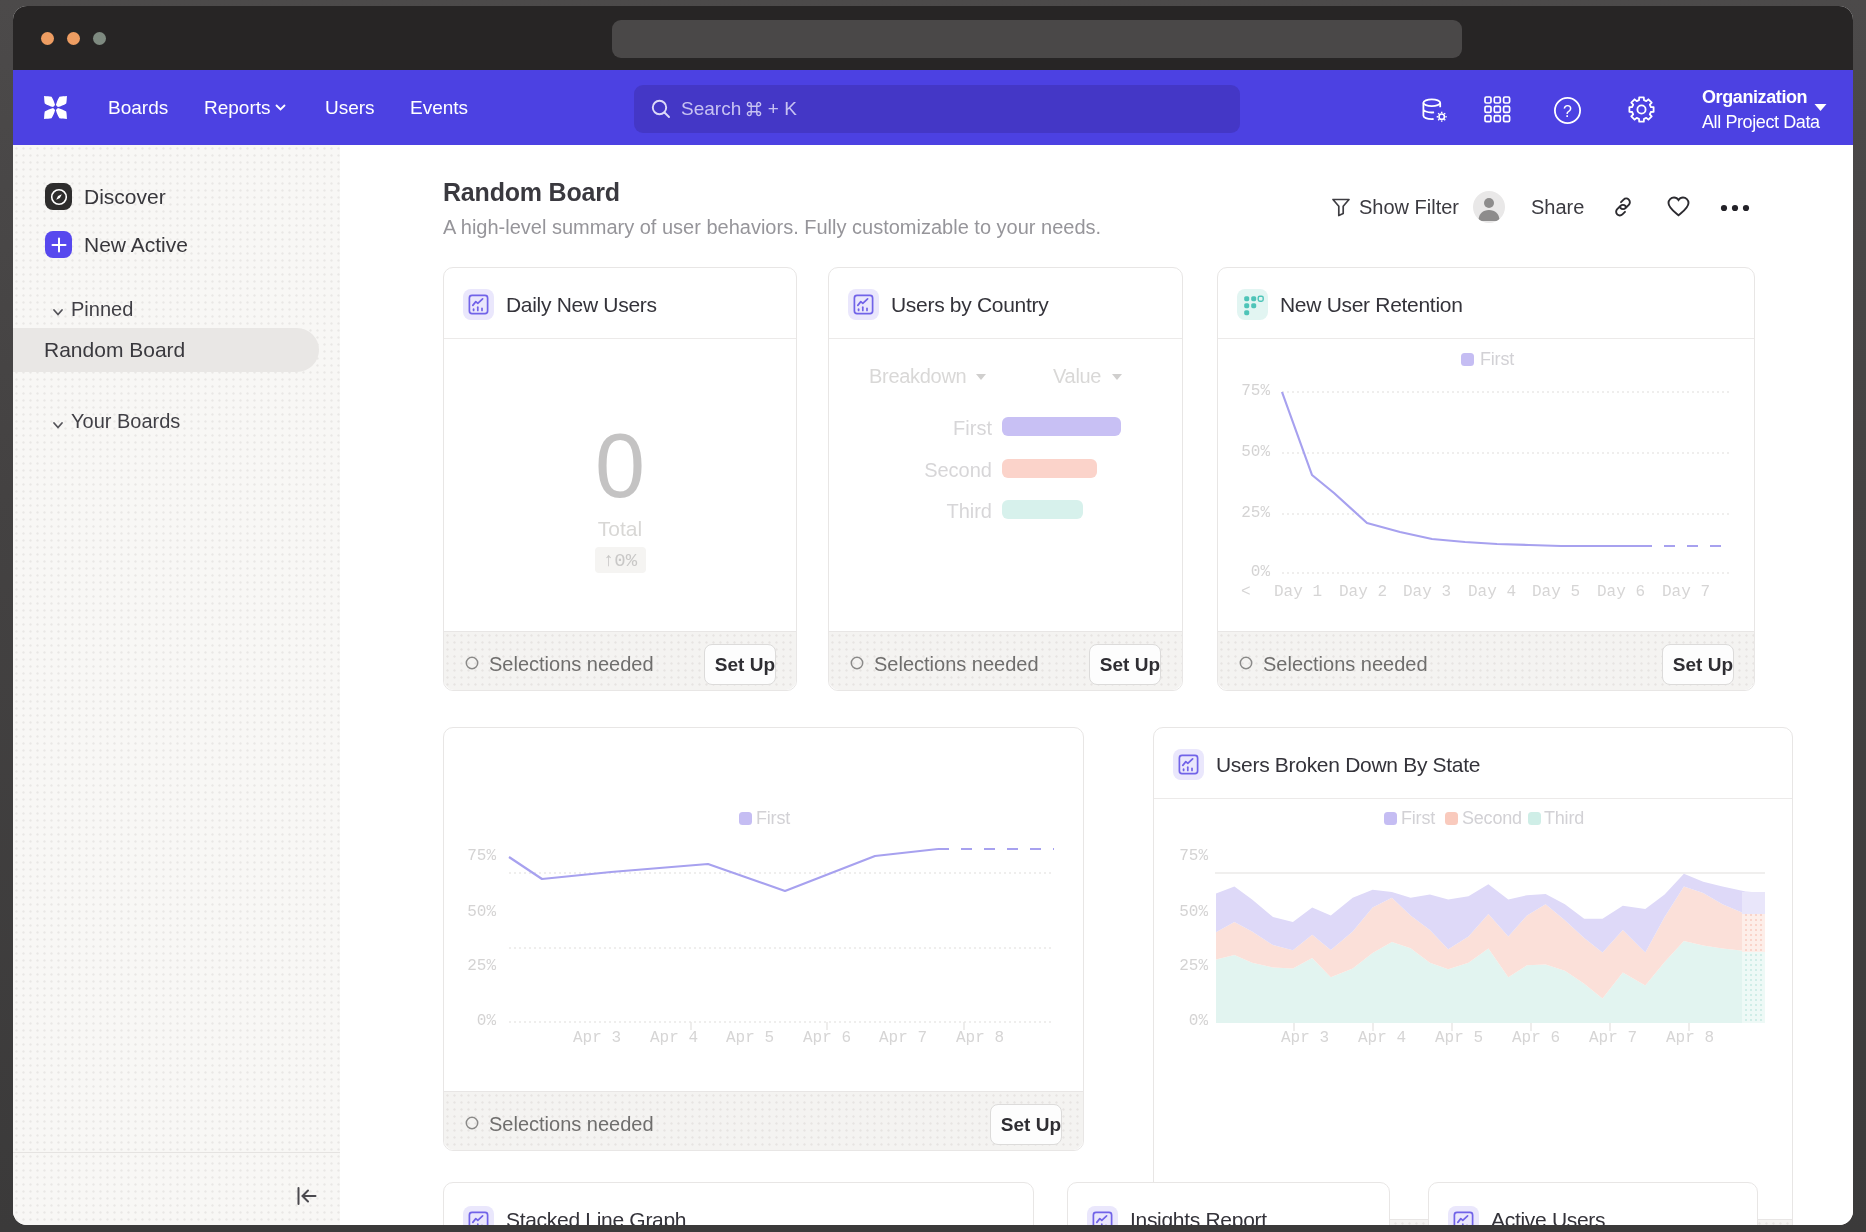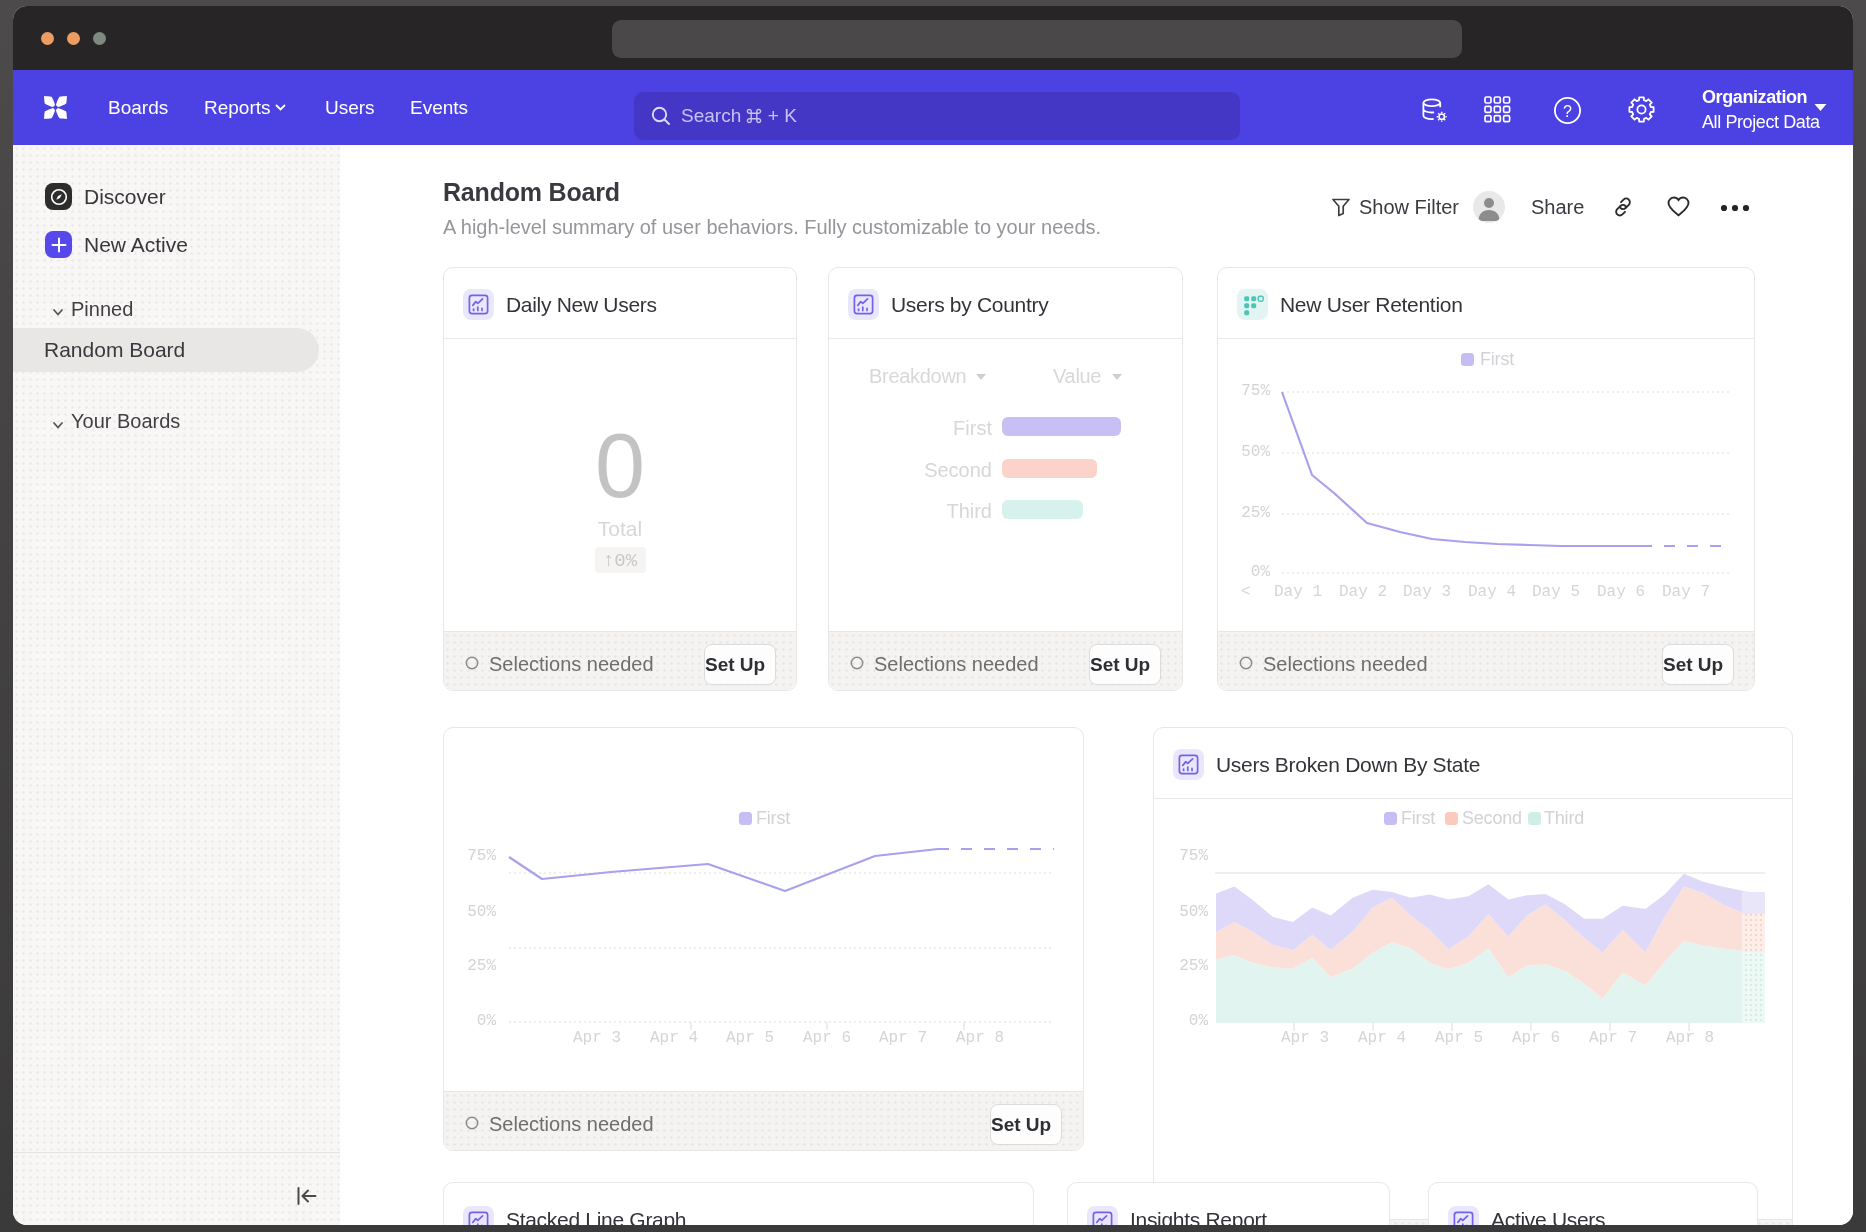--- a/index.html
+++ b/index.html
@@ -3,21 +3,21 @@
 * { margin:0; padding:0; box-sizing:border-box; }
 html,body { width:1866px; height:1232px; overflow:hidden; background:linear-gradient(180deg,#4c4a4a 0%,#444242 40%,#3b3a3a 100%);
   font-family:"Liberation Sans", sans-serif; -webkit-font-smoothing:antialiased; }
 #win { position:absolute; left:13px; top:6px; width:1840px; height:1219px;
   border-radius:14px; overflow:hidden; background:#fff; }
 #titlebar { position:absolute; left:0; top:0; width:100%; height:64px; background:#272525; }
 .tl { position:absolute; width:13px; height:13px; border-radius:50%; top:26px; }
 #urlbar { position:absolute; left:599px; top:14px; width:850px; height:38px; border-radius:9px; background:#4a4848; }
 #nav { position:absolute; left:0; top:64px; width:100%; height:75px; background:#4c41e2; color:#fff; }
 .navitem { position:absolute; top:0; height:75px; line-height:75px; font-size:19px; color:#fff; }
-#search { position:absolute; left:621px; top:15px; width:606px; height:48px; border-radius:9px; background:#4437c6;margin-top:7px; }
+#search { position:absolute; left:621px; top:15px; width:606px; height:48px; border-radius:9px; background:#4437c6; }
 #search span { position:absolute; left:47px; top:13px; font-size:19px; color:#c7c2f2; }
 #sidebar { position:absolute; left:0; top:139px; width:327px; bottom:0; background:#f8f7f5;
   background-image:radial-gradient(circle at 3.5px 3.5px, #e9e7e5 0.8px, rgba(234,232,230,0.4) 1.2px, rgba(0,0,0,0) 1.6px); background-size:7px 7px; }
 .sideicon { position:absolute; left:32px; width:27px; height:27px; border-radius:8px; }
 .sidetext { position:absolute; left:71px; font-size:21px; font-weight:500; color:#38373c; }
 .sechead { position:absolute; left:58px; font-size:20px; font-weight:500; color:#403f45; }
 .chev { position:absolute; left:38px; }
 #pill { position:absolute; left:0; top:183px; width:306px; height:44px; background:#e9e7e5;
   border-radius:0 22px 22px 0; }
 #pill span { position:absolute; left:31px; top:10px; font-size:21px; color:#3a393e; }
@@ -26,21 +26,21 @@
 .chead { position:absolute; left:0; top:0; right:0; height:71px; border-bottom:1px solid #eceae9; }
 .cicon { position:absolute; width:31px; height:31px; border-radius:8px; }
 .cicon svg { position:absolute; left:5px; top:5px; }
 .ctitle { position:absolute; left:62px; top:25px; font-size:21px; font-weight:normal; color:#34333a; letter-spacing:-0.3px; }
 .cfoot { position:absolute; left:0; bottom:0; right:0; height:59px; background:#f4f3f1;
   background-image:radial-gradient(circle at 3.5px 3.5px, #e6e4e1 0.8px, rgba(231,229,226,0.4) 1.2px, rgba(0,0,0,0) 1.6px); background-size:7px 7px;
   border-top:1px solid #e8e6e5; border-radius:0 0 10px 10px; }
 .fcirc { position:absolute; left:21px; top:24px; }
 .ftext { position:absolute; left:45px; top:21px; font-size:20px; color:#6f6e6d; }
 .setup { position:absolute; top:12px; width:72px; height:41px; border:1px solid #dcdbda; border-radius:8px;
-  background:#fdfdfd; font-size:19px; font-weight:bold; color:#2f2e33; text-align:left; line-height:39px; }
+  background:#fdfdfd; font-size:19px; font-weight:bold; color:#2f2e33; text-align:right; line-height:39px; }
 .mono { font-family:"Liberation Mono", monospace; }
 .ylab { position:absolute; font-size:16px; color:#d4d3d3; text-align:right; width:52px; }
 .xlab { position:absolute; font-size:16px; color:#d6d5d5; }
 .legend { position:absolute; font-size:18px; color:#d2d1d5; letter-spacing:-0.2px; }
 .lsw { position:absolute; width:13px; height:13px; border-radius:3.5px; }
 </style></head>
 <body>
 <div id="win">
   <div id="titlebar">
     <div class="tl" style="left:28px;background:#ee9d62"></div>

